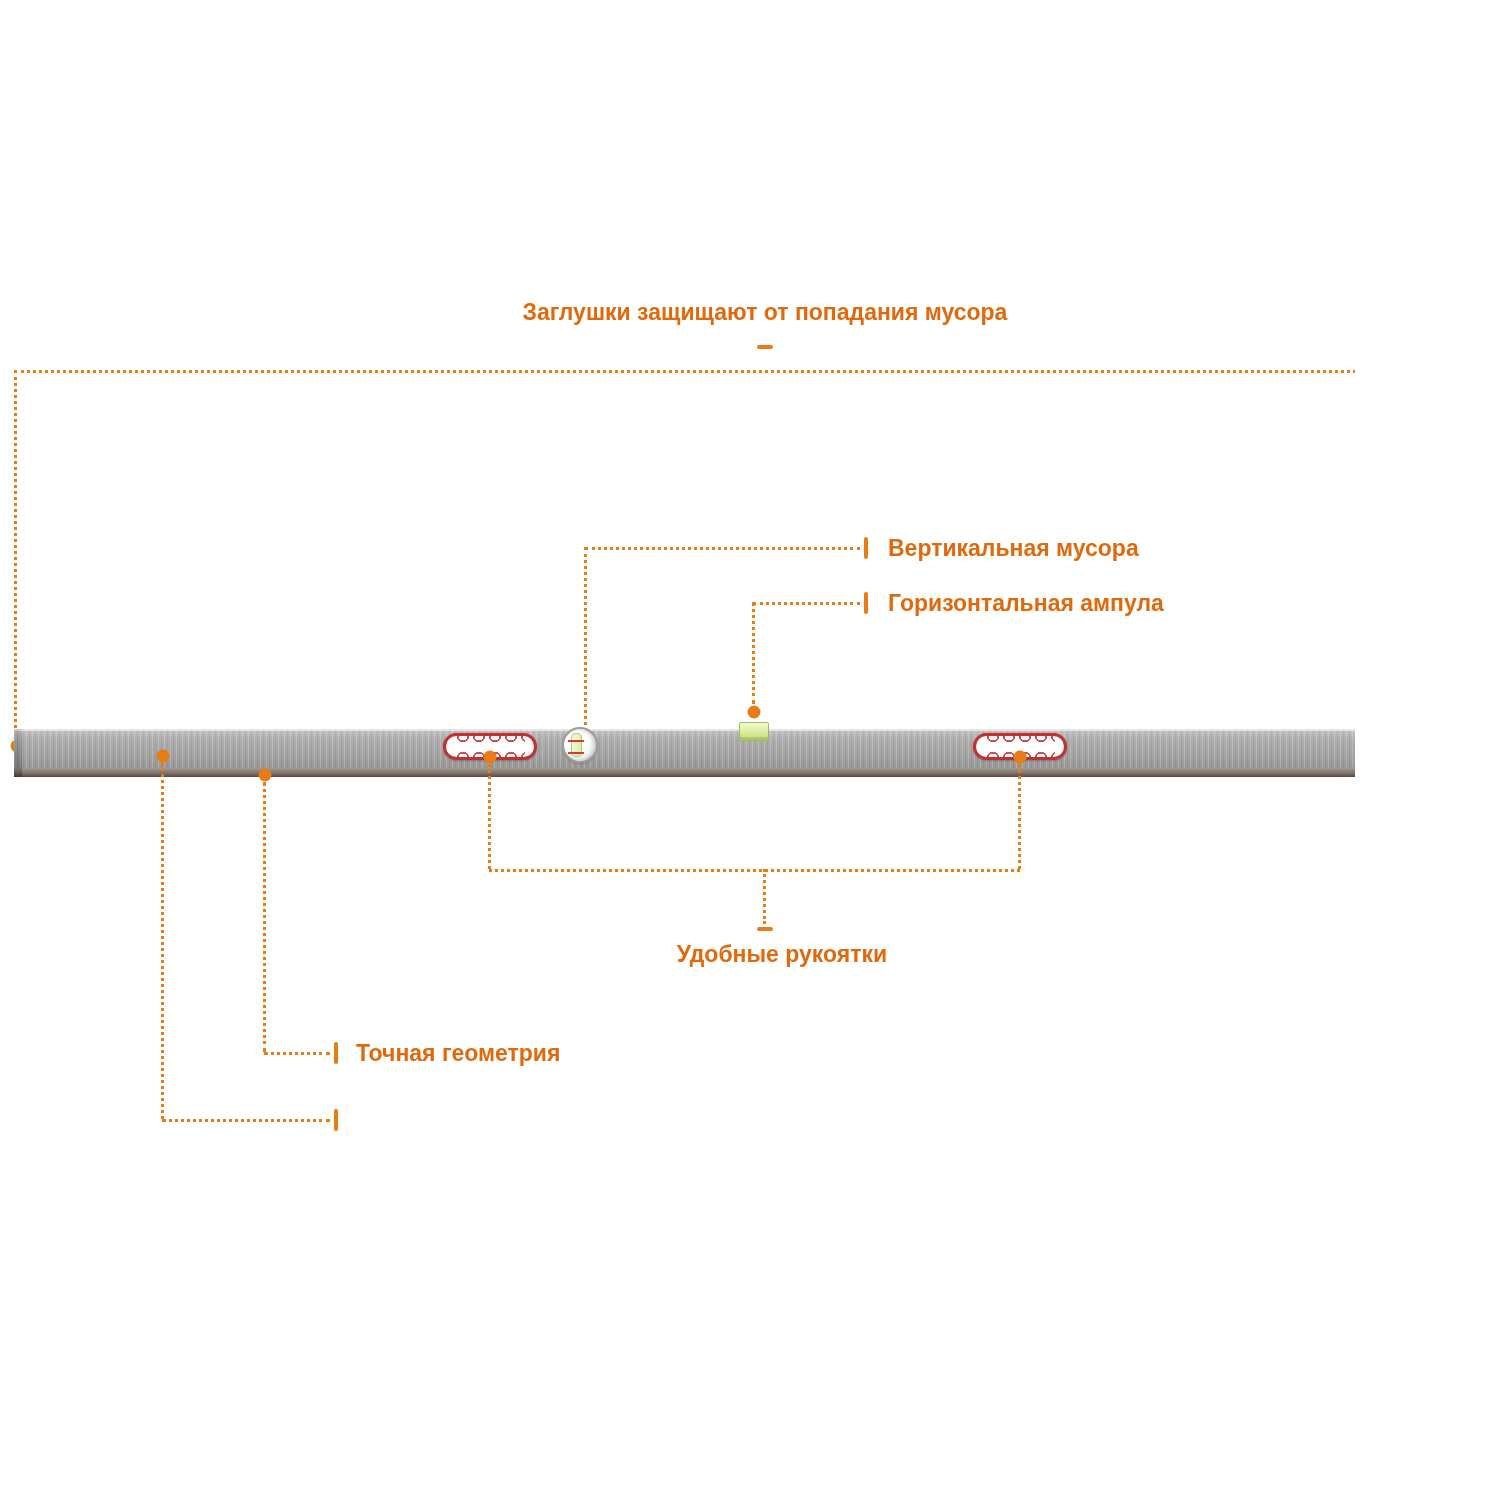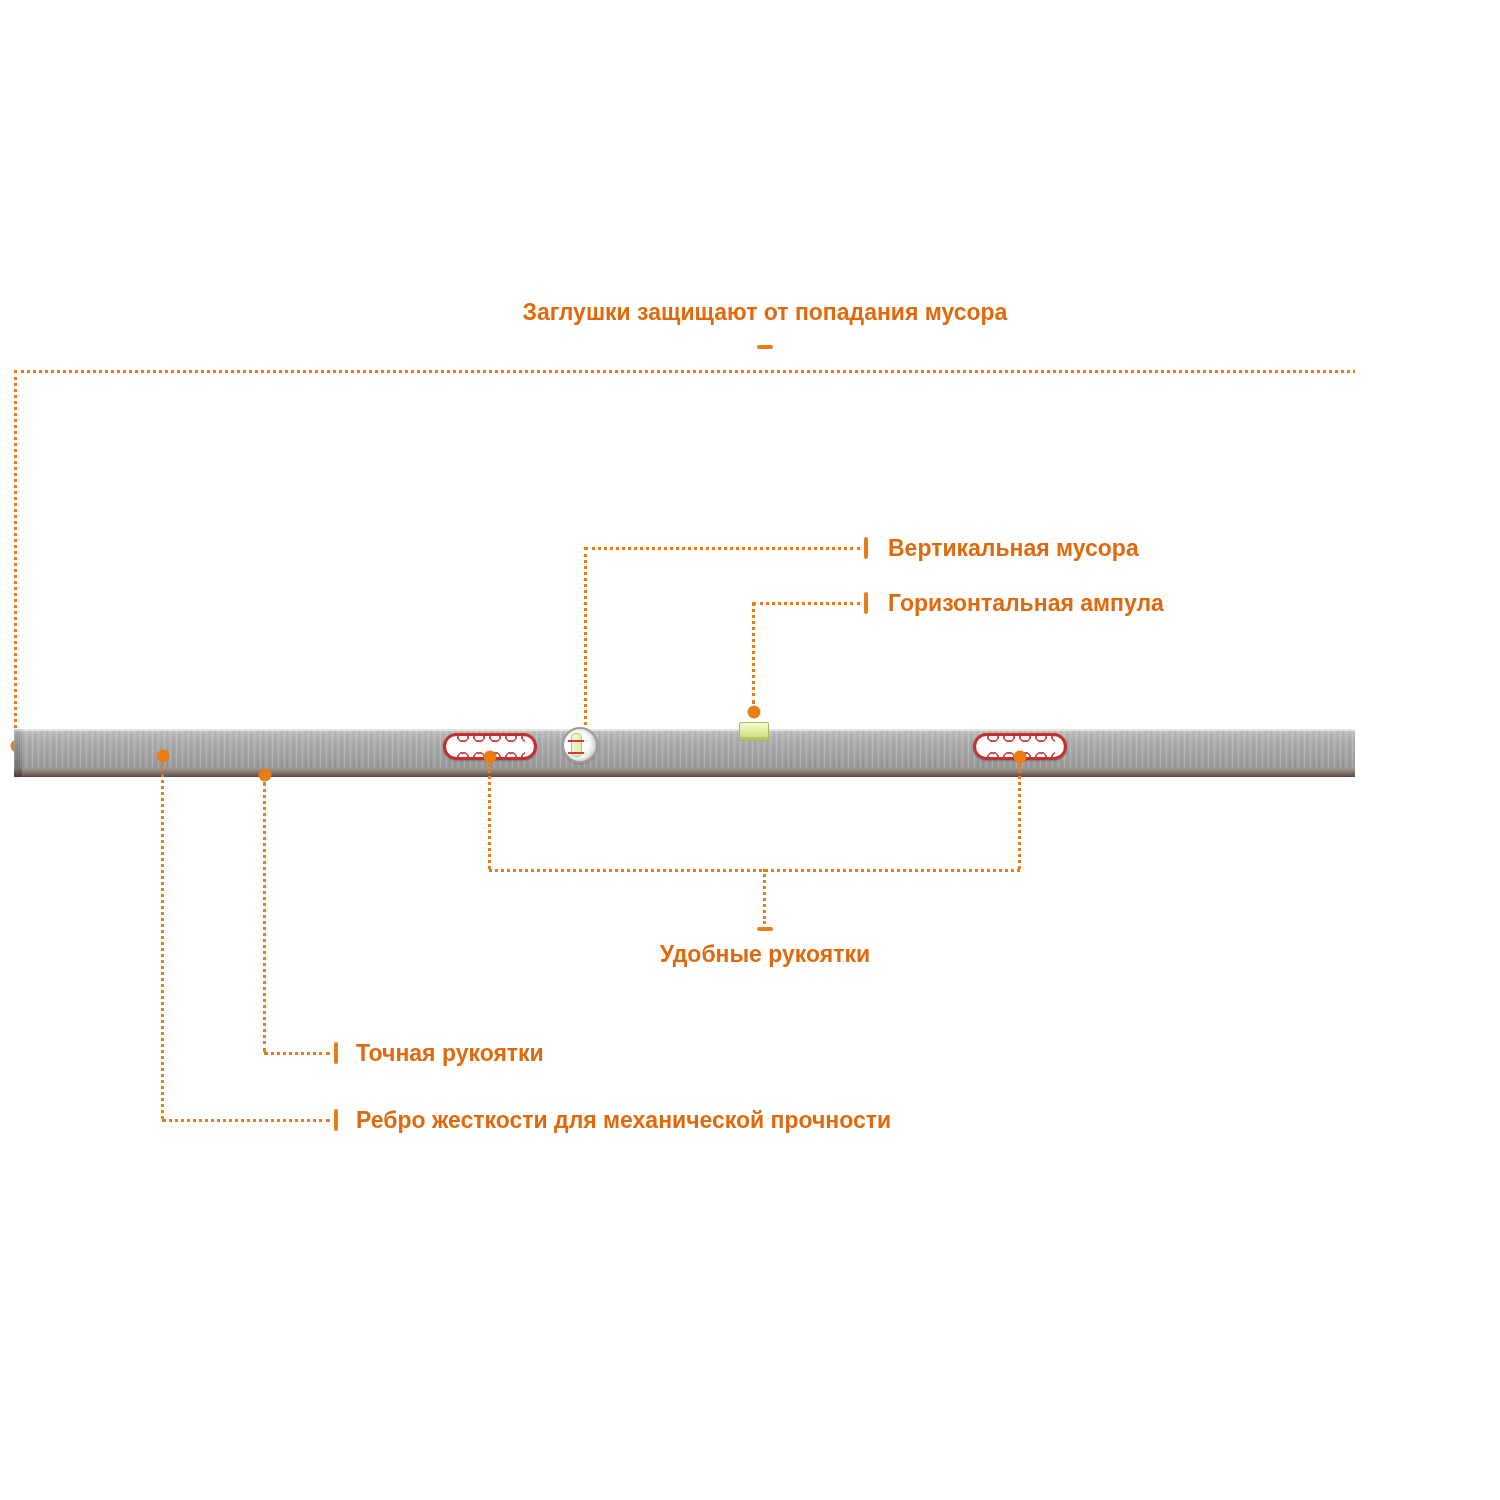--- a/index.html
+++ b/index.html
@@ -134,27 +134,26 @@
     <div class="vial-horizontal"></div>
   </div>
 
   <div class="dot" style="left:490px;top:757px"></div>
   <div class="dot" style="left:1020px;top:757px"></div>
   <div class="leader-v" style="left:488px;top:764px;height:105px"></div>
   <div class="leader-v" style="left:1018px;top:764px;height:105px"></div>
   <div class="leader-h" style="left:489px;top:869px;width:531px"></div>
   <div class="leader-v" style="left:763px;top:869px;height:55px"></div>
   <div class="tick-h" style="left:757px;top:927px"></div>
-  <div class="label center" style="left:765px;top:942px">Удобные рукоятки</div>
+  <div class="label center" style="left:782px;top:942px">Удобные рукоятки</div>
 
   <div class="dot" style="left:265px;top:775px"></div>
   <div class="leader-v" style="left:263px;top:782px;height:270px"></div>
   <div class="leader-h" style="left:264px;top:1052px;width:66px"></div>
   <div class="tick-v" style="left:334px;top:1042px"></div>
-  <div class="label" style="left:356px;top:1041px">Точная рукоятки</div>
+  <div class="label" style="left:356px;top:1041px">Точная геометрия</div>
 
   <div class="dot" style="left:163px;top:756px"></div>
   <div class="leader-v" style="left:161px;top:763px;height:356px"></div>
   <div class="leader-h" style="left:162px;top:1119px;width:168px"></div>
   <div class="tick-v" style="left:334px;top:1109px"></div>
-  <div class="label" style="left:356px;top:1108px">Ребро жесткости для механической прочности</div>
 
 </div>
 
 </body></html>

